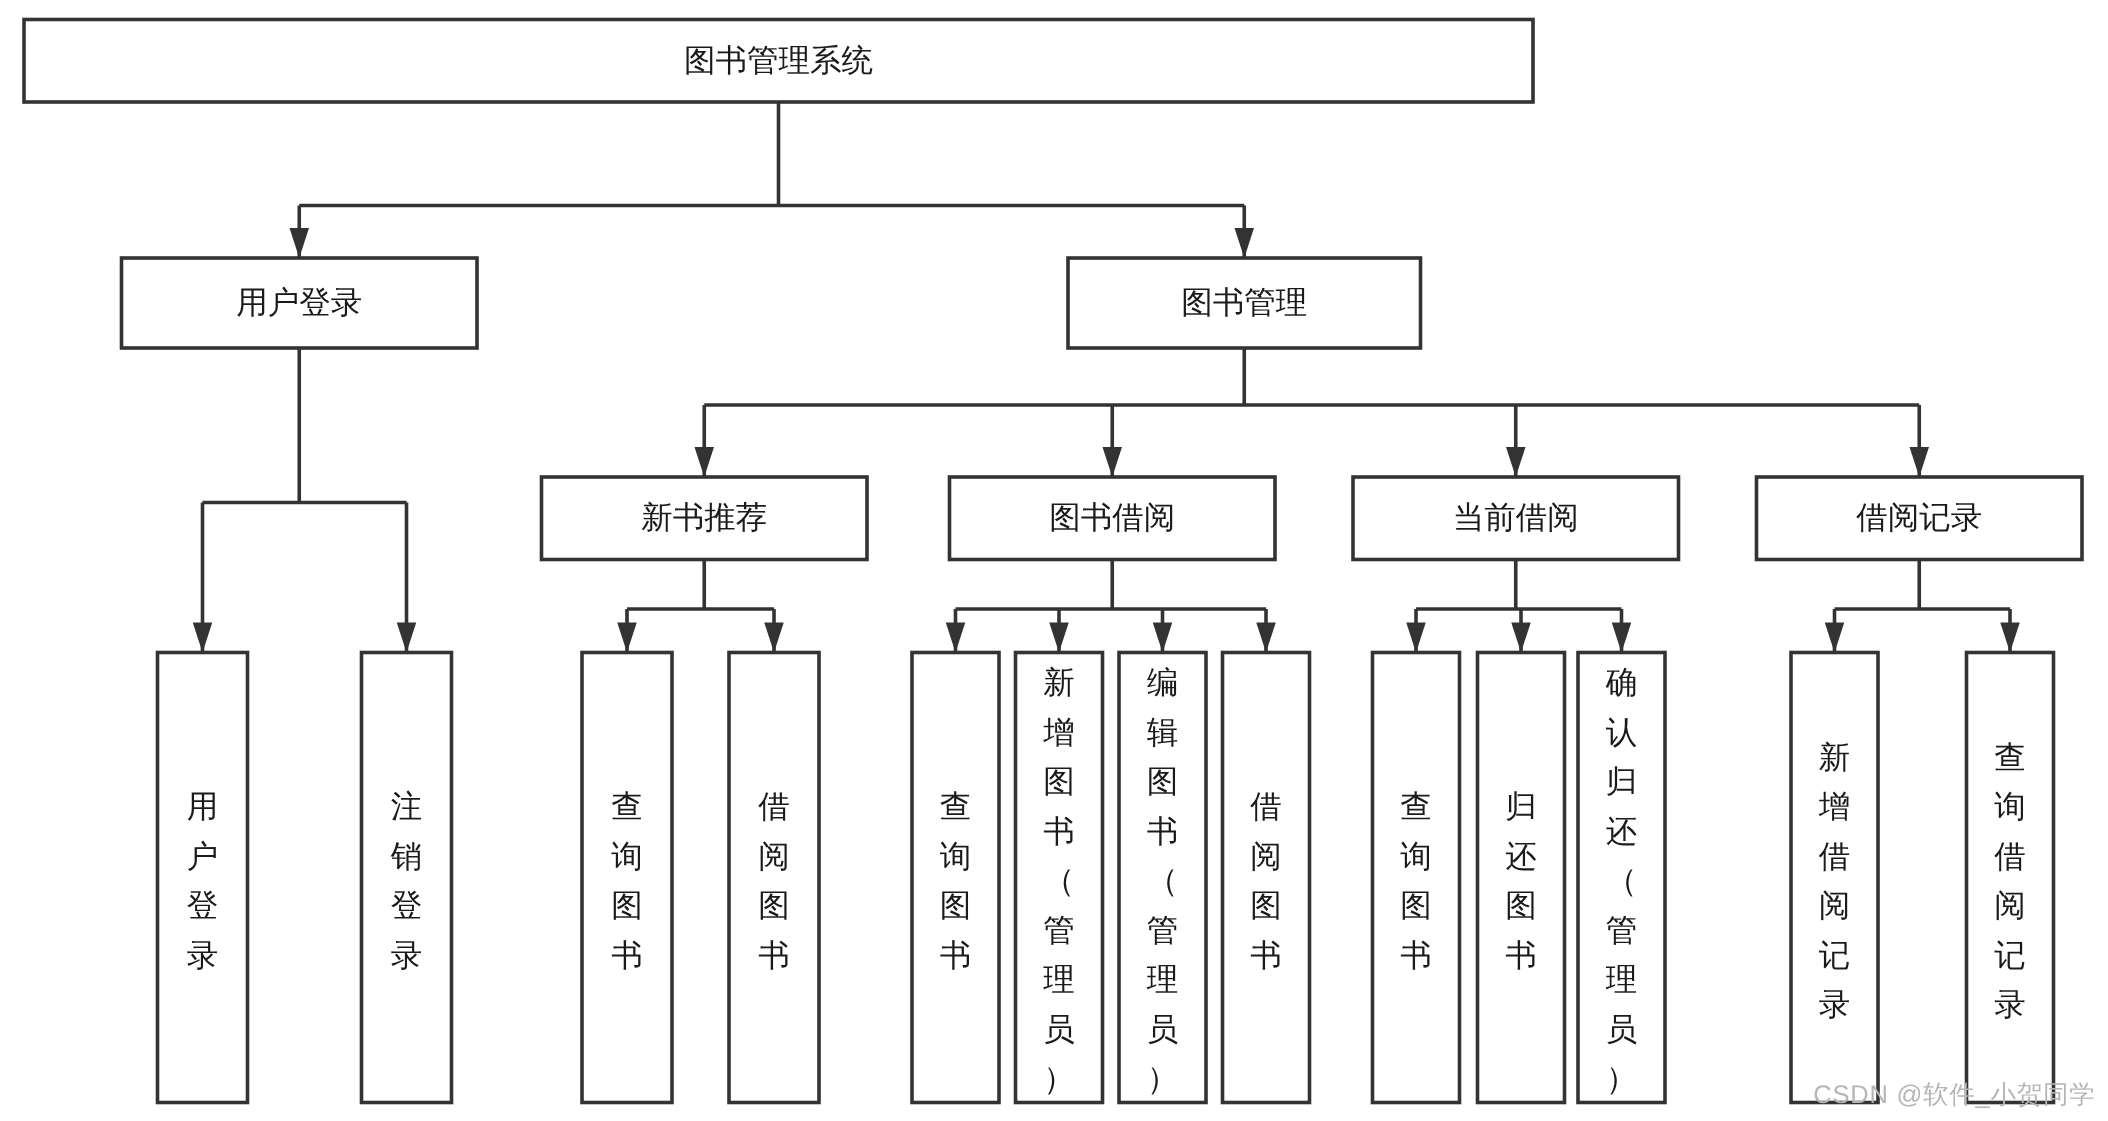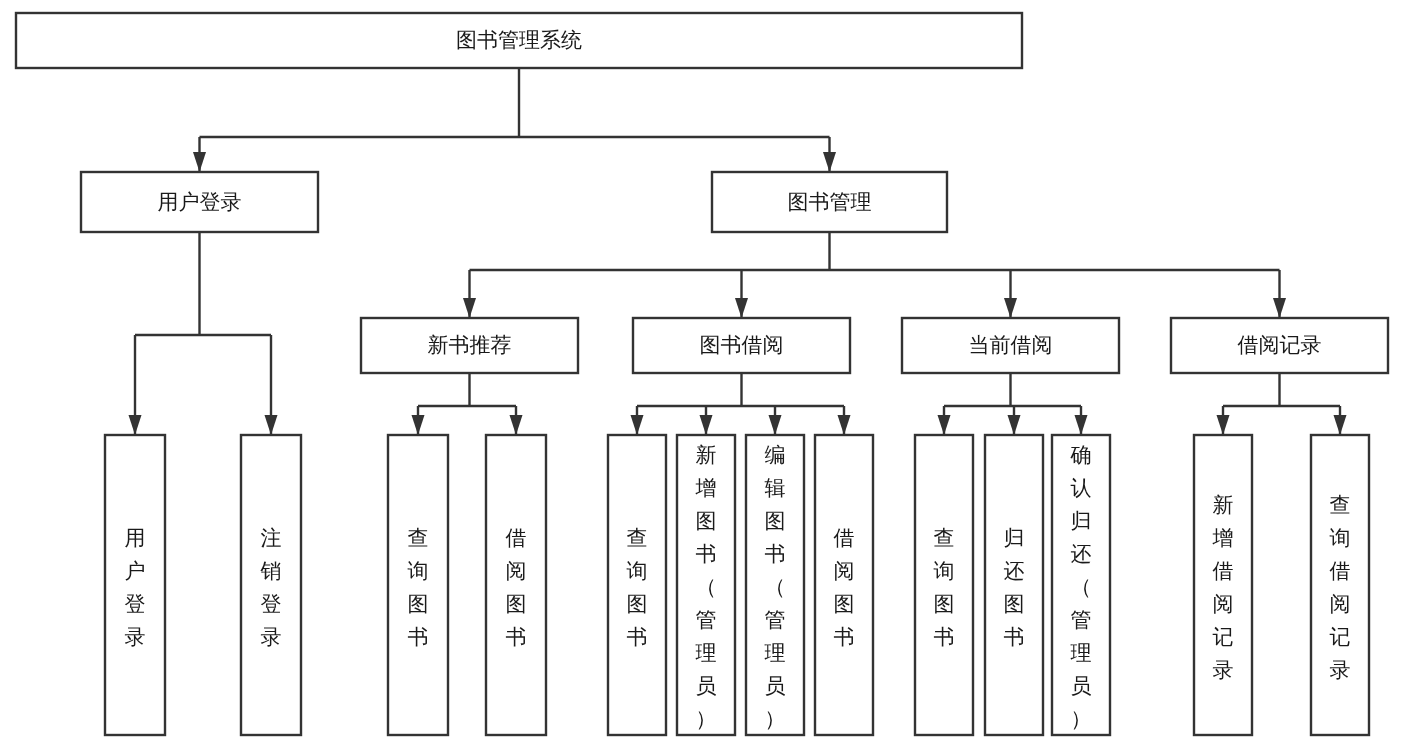--- a/index.html
+++ b/index.html
@@ -217,13 +217,14 @@
         <g>
           <rect x="1194" y="435" width="58" height="300" class="node-box"></rect>
           <text x="1223" class="node-label-v"><tspan x="1223" y="511.74">新</tspan><tspan x="1223" y="544.74">增</tspan><tspan x="1223" y="577.74">借</tspan><tspan x="1223" y="610.74">阅</tspan><tspan x="1223" y="643.74">记</tspan><tspan x="1223" y="676.74">录</tspan></text>
         </g>
         <g>
           <rect x="1311" y="435" width="58" height="300" class="node-box"></rect>
           <text x="1340" class="node-label-v"><tspan x="1340" y="511.74">查</tspan><tspan x="1340" y="544.74">询</tspan><tspan x="1340" y="577.74">借</tspan><tspan x="1340" y="610.74">阅</tspan><tspan x="1340" y="643.74">记</tspan><tspan x="1340" y="676.74">录</tspan></text>
         </g>
       </g>
   </svg>
+  <div class="watermark">CSDN @软件_小贺同学</div>
 </div>
 
 </body></html>

